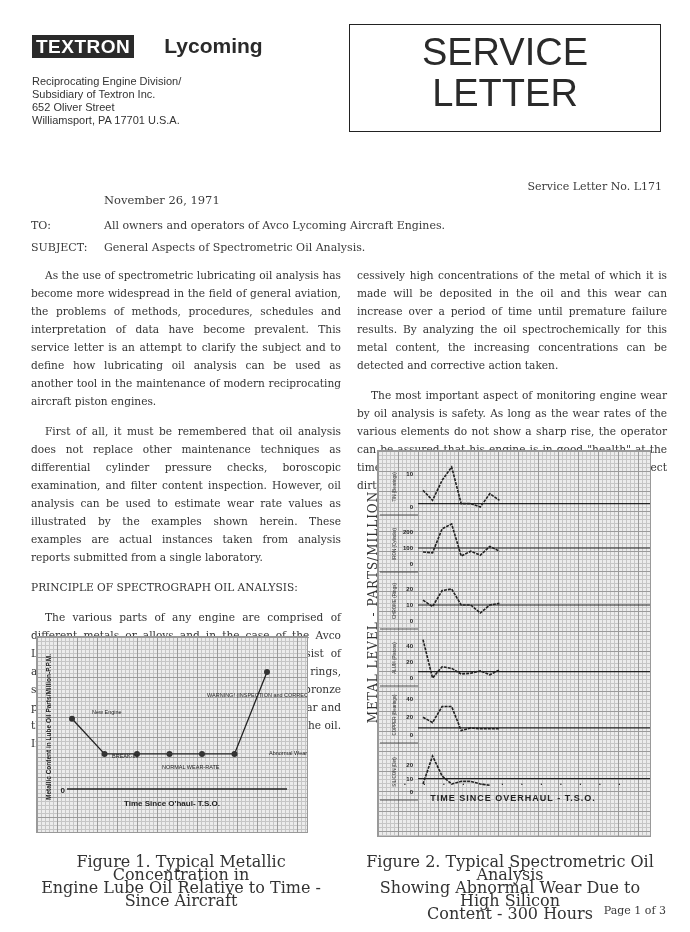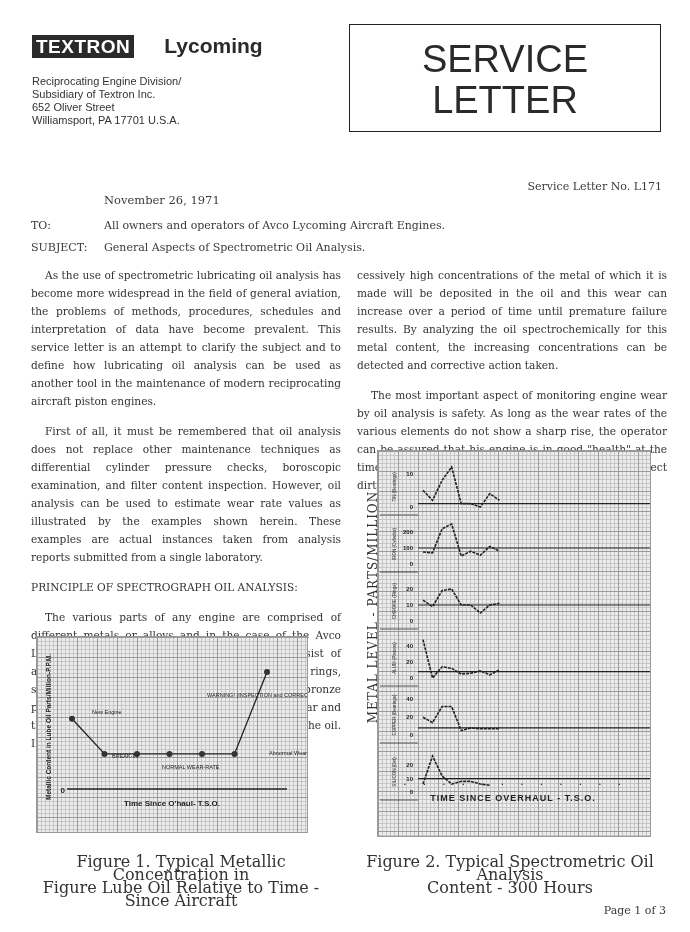--- a/index.html
+++ b/index.html
@@ -2,21 +2,21 @@
 <html><head>
 <meta charset="utf-8">
 <style>
   html, body { margin:0; padding:0; background:#fff; }
   body { width:690px; height:932px; position:relative; overflow:hidden; color:#3a3a3a; font-family:"DejaVu Serif", serif; }
   .abs { position:absolute; }
   .logo { left:32px; top:34px; display:flex; align-items:center;gap:25px; }
   .logo-box { background:#2a2a2a; color:#fff; font-family:"Liberation Sans", sans-serif; font-weight:bold; font-size:19px; padding:1px 4px 0 4px; letter-spacing:0.5px; line-height:22px; }
   .logo-name { font-family:"Liberation Sans", sans-serif; font-weight:bold; font-size:21px; color:#2a2a2a; margin-left:5px; }
   .addr { left:32px; top:75px; font-family:"Liberation Sans", sans-serif; font-size:11px; line-height:13px; color:#333; }
-  .sl-box { left:349px; top:24px; width:312px; height:108px; border:1.5px solid #222; box-sizing:border-box; text-align:center; font-family:"Liberation Sans", sans-serif; font-size:38px; line-height:41px; color:#2a2a2a; padding-top:14px; }
+  .sl-box { left:349px; top:24px; width:312px; height:108px; border:1.5px solid #222; box-sizing:border-box; text-align:center; font-family:"Liberation Sans", sans-serif; font-size:38px; line-height:41px; color:#2a2a2a; padding-top:7px; }
   .slno { right:28px; top:180px; font-size:11px; }
   .date { left:104px; top:193px; font-size:11.5px; }
   .lbl { left:31px; font-size:11px; }
   .val { left:104px; font-size:11px; }
   .col { font-size:10.6px; line-height:18px; text-align:justify; color:#333; }
   .col p { margin:0 0 12px 0; text-indent:14px; }
   .head { font-size:10.6px; margin:0 0 12px 0; }
   .fig { border:1px solid #999; background-color:#ececec;
     background-image:
       linear-gradient(#9a9a9a 1px, transparent 1px),
@@ -82,21 +82,21 @@
       <circle cx="230" cy="35" r="3" fill="#333"></circle>
       <text x="55" y="77" font-size="5.5" fill="#222">New Engine</text>
       <text x="75" y="121" font-size="5.5" fill="#222">BREAK-IN</text>
       <text x="125" y="132" font-size="5.5" fill="#222">NORMAL WEAR-RATE</text>
       <text x="170" y="60" font-size="5.5" fill="#222">WARNING! (INSPECTION and CORRECTION of ABNORMAL WEAR)</text>
       <text x="232" y="118" font-size="5.5" fill="#222">Abnormal Wear</text>
     </svg>
 </div>
 <div class="abs cap" style="left:31px; top:855px; width:300px;">
   <div>Figure 1.  Typical Metallic Concentration in</div>
-  <div>Figure Lube Oil Relative to Time -</div>
+  <div>Engine Lube Oil Relative to Time -</div>
   <div>Since Aircraft</div>
 </div>
 
 <div class="abs fig" style="left:377px; top:450px; width:272px; height:385px;">
   <svg id="fig2" width="272" height="385">
       <line x1="2" y1="64" x2="40" y2="64" stroke="#333" stroke-width="0.8"></line>
       <text x="0" y="0" font-size="4.5" fill="#333" text-anchor="middle" transform="translate(18,36) rotate(-90)">TIN (Bearings)</text>
       <text x="35" y="58" font-size="6" text-anchor="end" fill="#222" font-weight="bold">0</text>
       <text x="35" y="24.666666666666664" font-size="6" text-anchor="end" fill="#222" font-weight="bold">10</text>
       <line x1="40" y1="52.666666666666664" x2="311" y2="52.666666666666664" stroke="#222" stroke-width="1.2"></line>
@@ -146,19 +146,20 @@
       <text x="163.5" y="335" font-size="5" fill="#222" text-anchor="middle">•</text>
       <text x="183" y="335" font-size="5" fill="#222" text-anchor="middle">•</text>
       <text x="202.5" y="335" font-size="5" fill="#222" text-anchor="middle">•</text>
       <text x="222" y="335" font-size="5" fill="#222" text-anchor="middle">•</text>
       <text x="241.5" y="335" font-size="5" fill="#222" text-anchor="middle">•</text>
       <text x="135" y="350" font-size="9" text-anchor="middle" fill="#222" font-weight="bold" letter-spacing="1">TIME SINCE OVERHAUL - T.S.O.</text>
     </svg>
 </div>
 <div class="abs cap" style="left:360px; top:855px; width:300px;">
   <div>Figure 2.  Typical Spectrometric Oil Analysis</div>
+  <div>Showing Abnormal Wear Due to High Silicon</div>
   <div>Content - 300 Hours</div>
 </div>
 <div class="abs" style="left:361px; top:470px; width:16px; height:280px;">
   <div id="f2ylabel" style="position:absolute; left:-128px; top:130px; width:280px; transform:rotate(-90deg); font-size:12px; text-align:center; letter-spacing:1px; white-space:nowrap; color:#333;">METAL LEVEL - PARTS/MILLION</div>
 </div>
 
 <div class="abs page">Page 1 of 3</div>
 
 </body></html>

